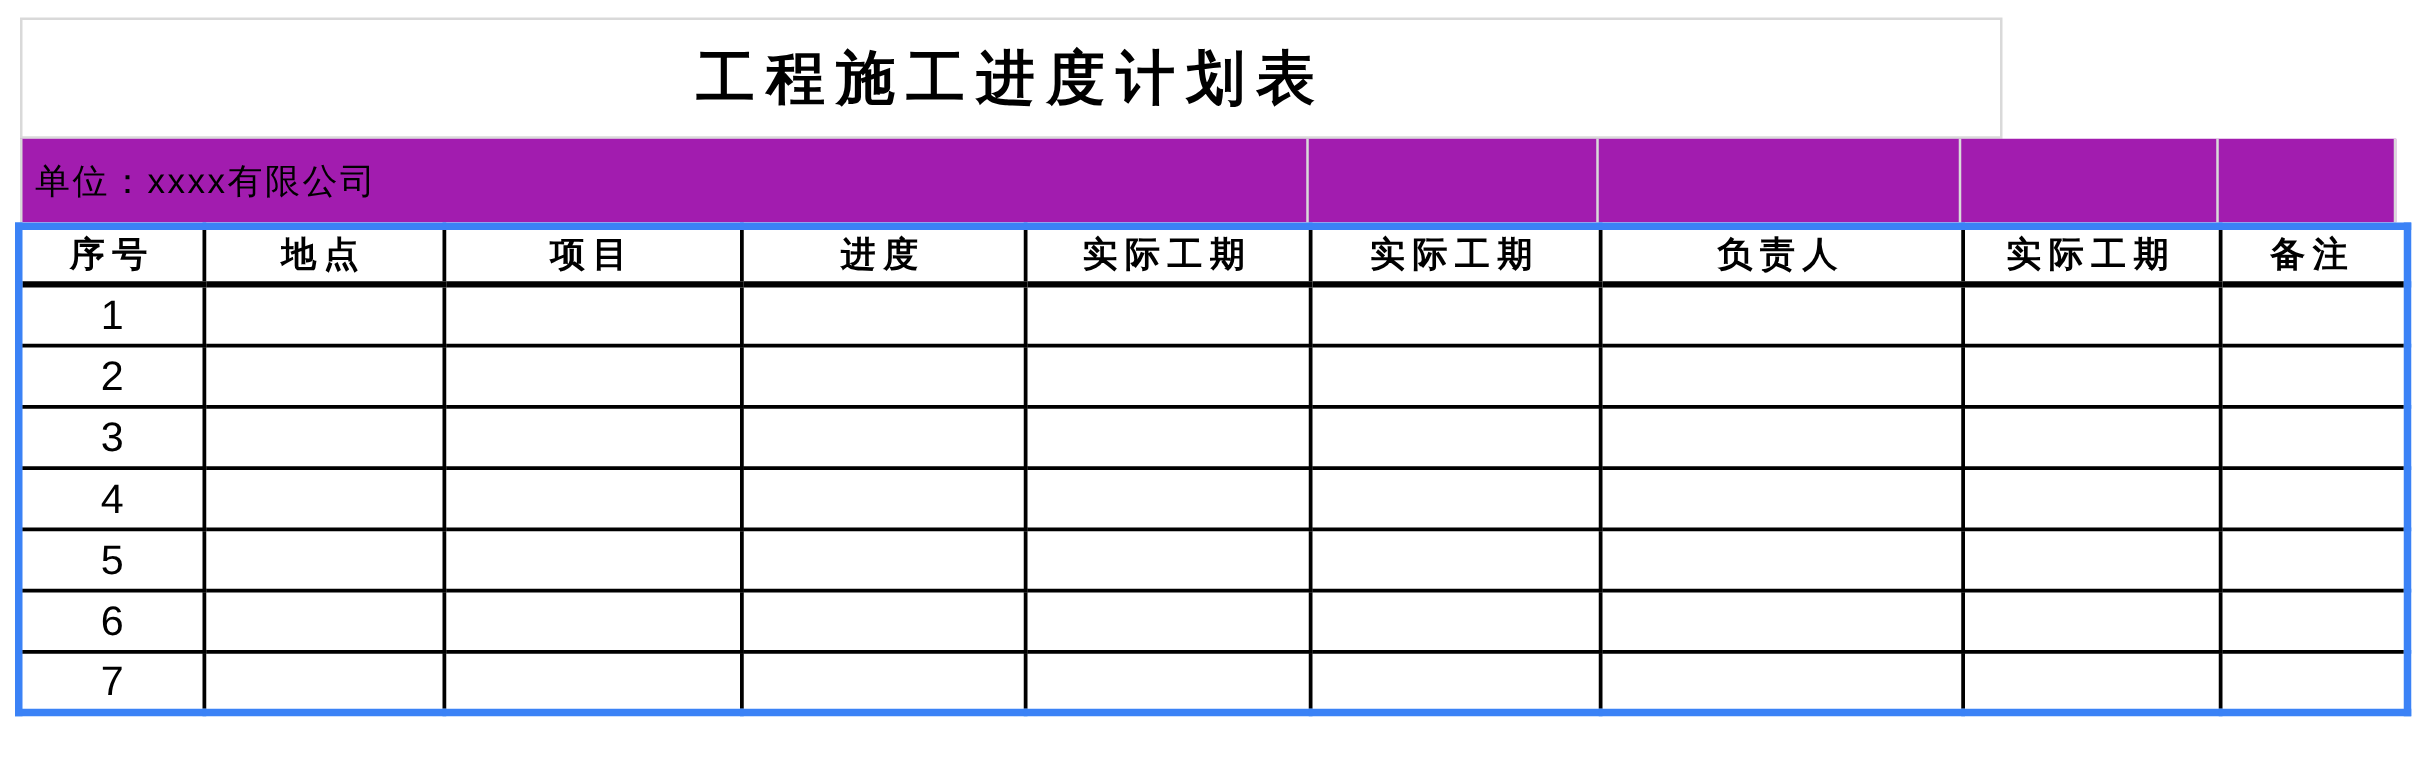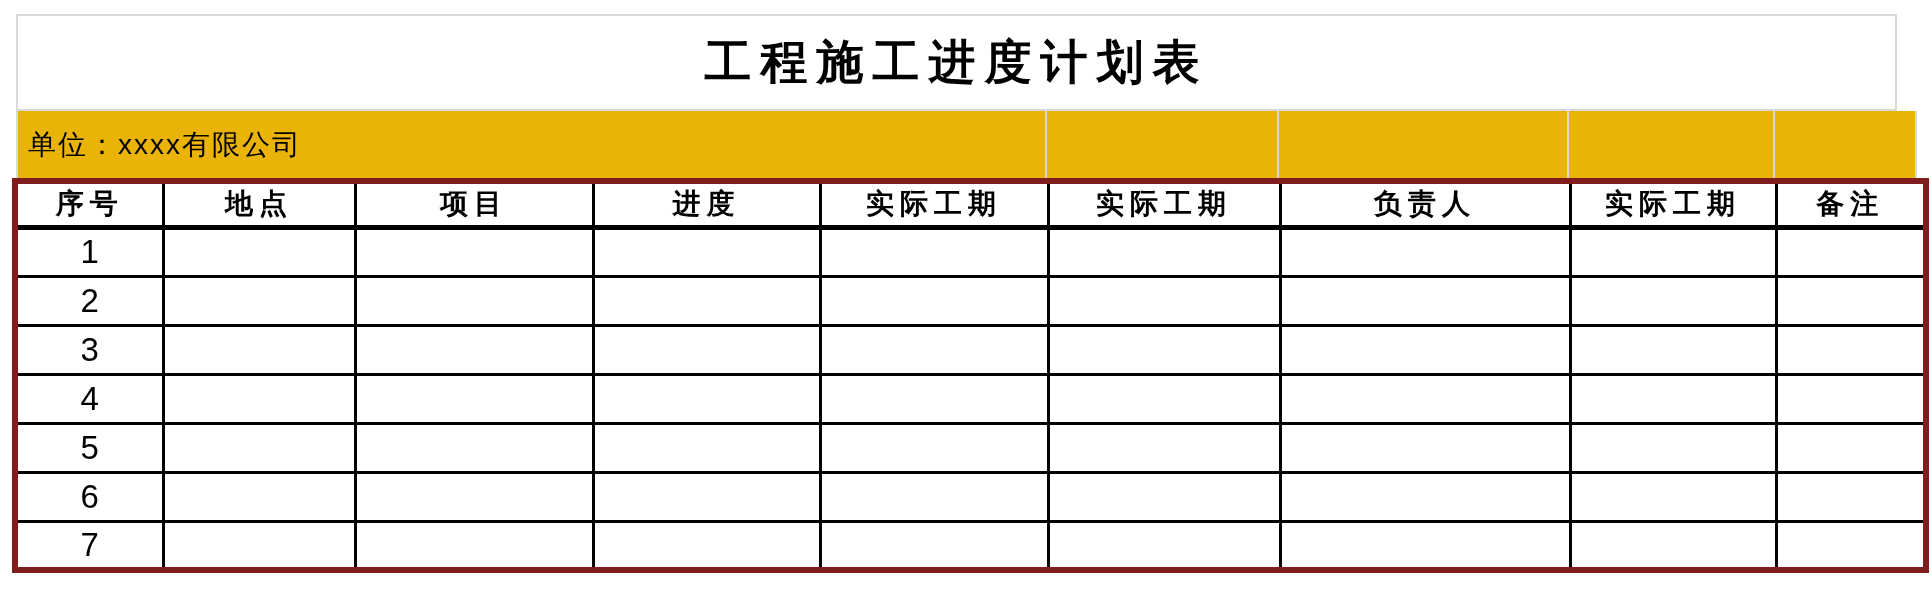--- a/index.html
+++ b/index.html
@@ -14,40 +14,40 @@
     position: relative;
     width: 1932px; height: 616px;
     background: #ffffff;
     overflow: hidden;
   }
 
   
   .title-block {
     position: absolute;
     left: 16px; top: 14px;
-    width: 1881px; height: 97px;
+    width: 1586px; height: 97px;
     border: 2px solid #d9d9d9;
     background: #ffffff;
     display: flex; align-items: center; justify-content: center;
   }
   .title-text {
     font-size: 47px;
     font-weight: 800;
     letter-spacing: 9px;
     white-space: nowrap;
   }
 
   
   .unit-row {
     position: absolute;
     left: 16px; top: 111px;
     width: 1901px; height: 67px;
     border-left: 2px solid #d9d9d9;
     border-right: 2px solid #d9d9d9;
-    background: #eab308;
+    background: #a21caf;
     display: flex;
   }
   .unit-main {
     flex: 0 0 1027px;
     display: flex; align-items: center;
     padding-left: 10px;
     font-size: 28px;
     letter-spacing: 2px;
     white-space: nowrap;
   }
@@ -57,21 +57,21 @@
   .unit-cell.c3 { flex: 0 0 206px; }
   .unit-cell.c4 { flex: 1 1 auto; }
 
   
   table.schedule {
     position: absolute;
     left: 12px; top: 178px;
     width: 1911px;
     border-collapse: collapse;
     table-layout: fixed;
-    border: 6px solid #7f1d1d;
+    border: 6px solid #3b82f6;
     background: #ffffff;
   }
   .schedule th, .schedule td {
     border: 3px solid #000000;
     padding: 0;
     text-align: center;
     vertical-align: middle;
     overflow: hidden;
     white-space: nowrap;
   }

